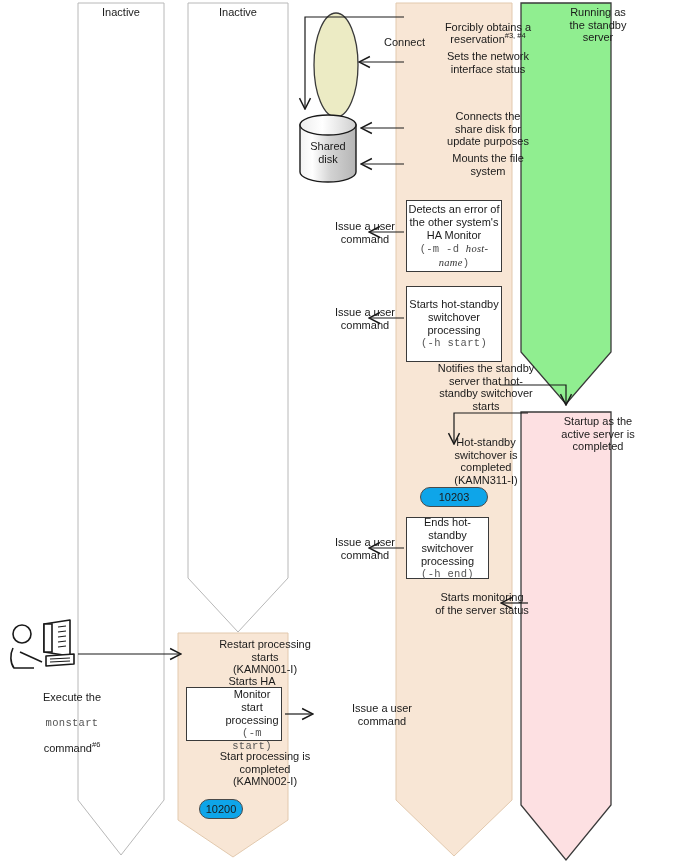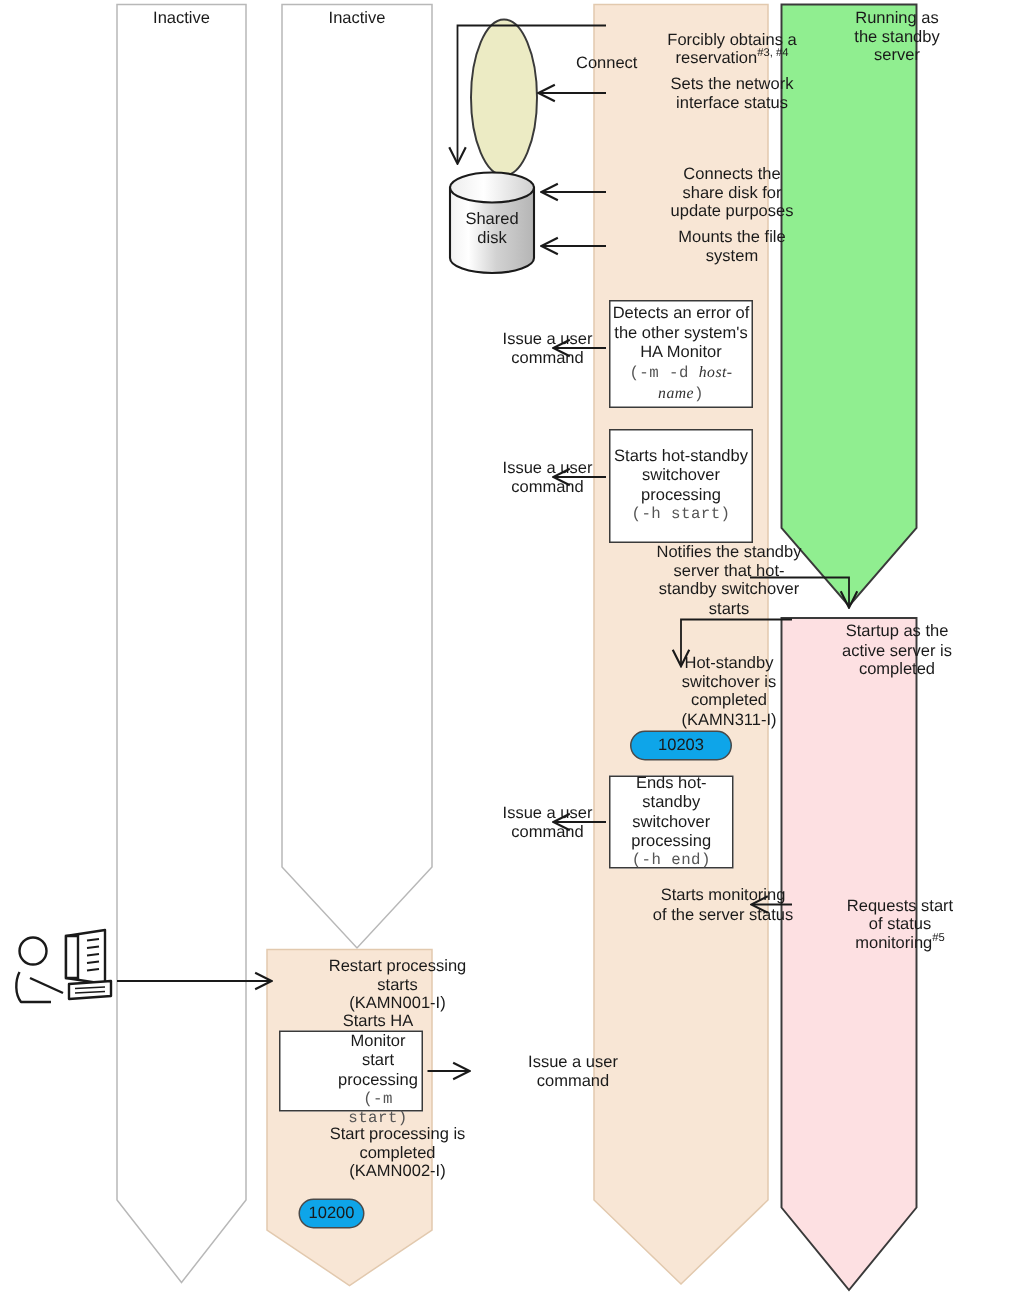--- a/index.html
+++ b/index.html
@@ -287,39 +287,39 @@
   <div class="txt" style="left:296px; top:536px; width:74px;">Issue a user
 command</div>
 
   <div class="txt" style="left:390px; top:591px; width:120px;">Starts monitoring
 of the server status</div>
 
   <div class="txt" style="left:521px; top:415px; width:90px;">Startup as the
 active server is
 completed</div>
 
-  <div class="txt" style="left:524px; top:585px; width:88px;">
-    <span>Requests start
-of status
-monitoring</span><sup>#5</sup>
-  </div>
 
   <div class="txt" style="left:178px; top:638px; width:110px;">Restart processing
 starts
 (KAMN001-I)</div>
 
   <div class="cmdbox" style="left:186px; top:687px; width:96px; height:54px;padding-left:36px;">
     <span>Starts HA Monitor</span>
     <span>start processing</span>
     <span class="mono">(-m start)</span>
   </div>
 
   <div class="txt" style="left:313px; top:702px; width:74px;">Issue a user
 command</div>
 
   <div class="txt" style="left:178px; top:750px; width:110px;">Start processing is
 completed
 (KAMN002-I)</div>
 
   <div class="badge" style="left:199px; top:799px; width:44px; height:20px;">10200</div>
 
+  <div class="txt" style="left:2px; top:678px; width:76px;">
+    <span>Execute the</span><br>
+    <span class="mono">monstart</span><br>
+    <span>command</span><sup>#6</sup>
+  </div>
 
 </div>
 
 </body></html>

